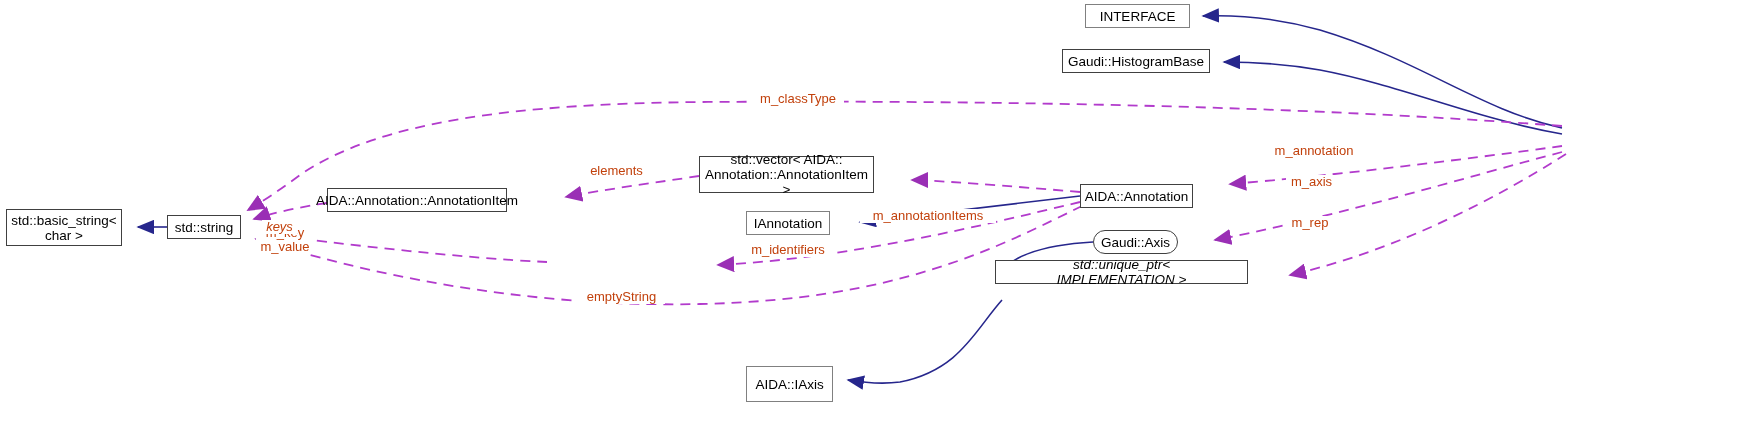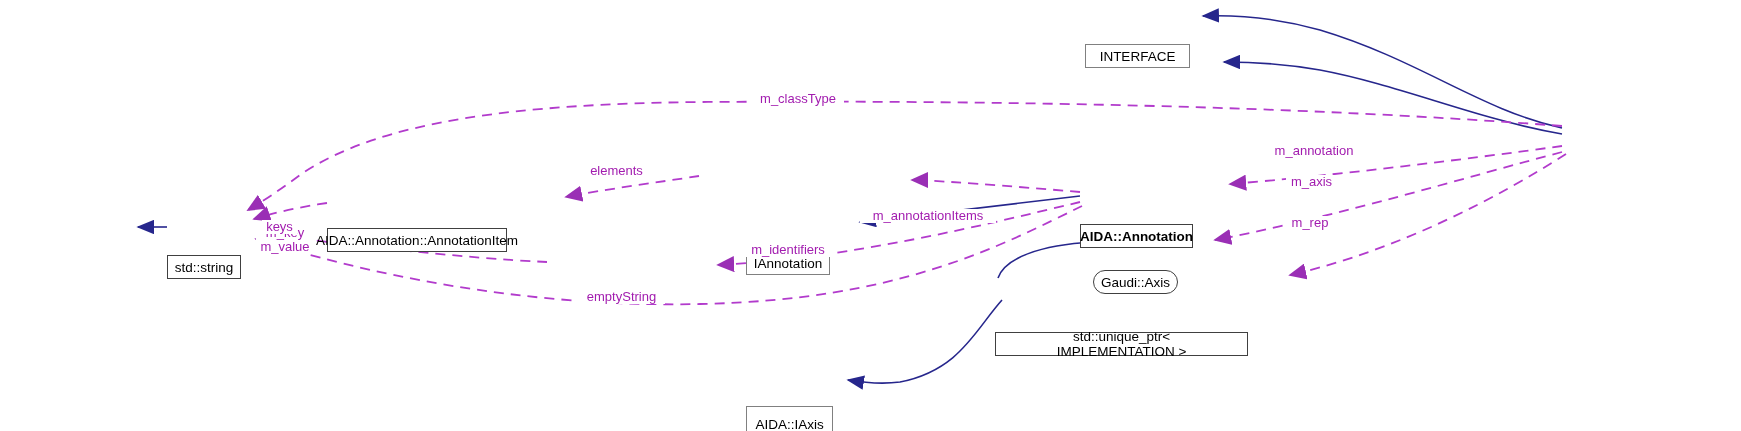--- a/index.html
+++ b/index.html
@@ -30,34 +30,33 @@
     justify-content: center;
     text-align: center;
     font-size: 13.5px;
     line-height: 15px;
     color: #000000;
     background: #ffffff;
     border: 1px solid #808080;
     white-space: pre-line;
     padding: 1px 22px;
     z-index: 5;
-    margin-top: 40px;
   }
   .node.solid {
     border: 1.5px solid #404040;
   }
   .node.current {
     border: 1.5px solid #404040;
     background: #bfbfbf;
   }
   .edge-label {
     position: absolute;
     font-size: 13px;
     line-height: 14px;
-    color: #a21caf;
+    color: #c2410c;
     background: #ffffff;
     white-space: pre-line;
     text-align: center;
     z-index: 6;
     padding: 0 1px;
   }
 </style>
 </head>
 <body>
 
@@ -107,33 +106,38 @@
 
       <path d="M547,262 C460,258 340,244 258,233" marker-end="url(#arrow-usage)"></path>
 
       <path d="M1080,202 C980,226 850,258 718,265" marker-end="url(#arrow-usage)"></path>
 
       <path d="M1082,206 C1000,246 900,300 700,304 C520,308 360,272 256,239" marker-end="url(#arrow-usage)"></path>
     </g>
   </svg>
 
   <div class="node light" style="left:1085px; top:4px;   width:105px; height:24px;">INTERFACE</div>
+  <div class="node solid" style="left:1062px; top:49px;  width:148px; height:24px;">Gaudi::HistogramBase</div>
   <div class="node solid" style="left:327px;  top:188px; width:180px; height:24px;">AIDA::Annotation::AnnotationItem</div>
-  <div class="node solid" style="left:1080px; top:184px; width:113px; height:24px;font-weight:bold;">AIDA::Annotation</div>
+  <div class="node solid" style="left:699px;  top:156px; width:175px; height:37px;">std::vector&lt; AIDA::
+Annotation::AnnotationItem &gt;</div>
+  <div class="node solid" style="left:1080px; top:184px; width:113px; height:24px;">AIDA::Annotation</div>
   <div class="node light" style="left:746px;  top:211px; width:84px;  height:24px;">IAnnotation</div>
+  <div class="node solid" style="left:6px;    top:209px; width:116px; height:37px;">std::basic_string&lt;
+char &gt;</div>
   <div class="node solid" style="left:167px;  top:215px; width:74px;  height:24px;text-align:center;">std::string</div>
   <div class="node solid" style="left:1093px; top:230px; width:85px;  height:24px;border-radius:12px;">Gaudi::Axis</div>
-  <div class="node solid" style="left:995px; top:292px; width:253px; height:24px;">std::unique_ptr&lt; IMPLEMENTATION &gt;</div>
+  <div class="node solid" style="left:995px; top:260px; width:253px; height:24px;font-style:italic;">std::unique_ptr&lt; IMPLEMENTATION &gt;</div>
   <div class="node light" style="left:746px;  top:366px; width:87px;  height:36px;">AIDA::IAxis</div>
 
   <div class="edge-label" style="left:752px;  top:92px;  width:90px;">m_classType</div>
   <div class="edge-label" style="left:1266px; top:144px; width:94px;">m_annotation</div>
   <div class="edge-label" style="left:584px;  top:164px; width:63px;">elements</div>
   <div class="edge-label" style="left:860px;  top:163px; width:134px;margin-top:46px;">m_annotationItems</div>
   <div class="edge-label" style="left:1286px; top:175px; width:49px;">m_axis</div>
   <div class="edge-label" style="left:256px;  top:190px; width:56px;margin-top:36px;">m_key
 m_value</div>
   <div class="edge-label" style="left:1287px; top:216px; width:44px;">m_rep</div>
-  <div class="edge-label" style="left:262px;  top:220px; width:33px;">keys</div>
+  <div class="edge-label" style="left:262px;  top:220px; width:33px;font-style:italic;">keys</div>
   <div class="edge-label" style="left:743px;  top:243px; width:88px;">m_identifiers</div>
   <div class="edge-label" style="left:578px;  top:290px; width:85px;">emptyString</div>
 
 </div>
 
 </body></html>

